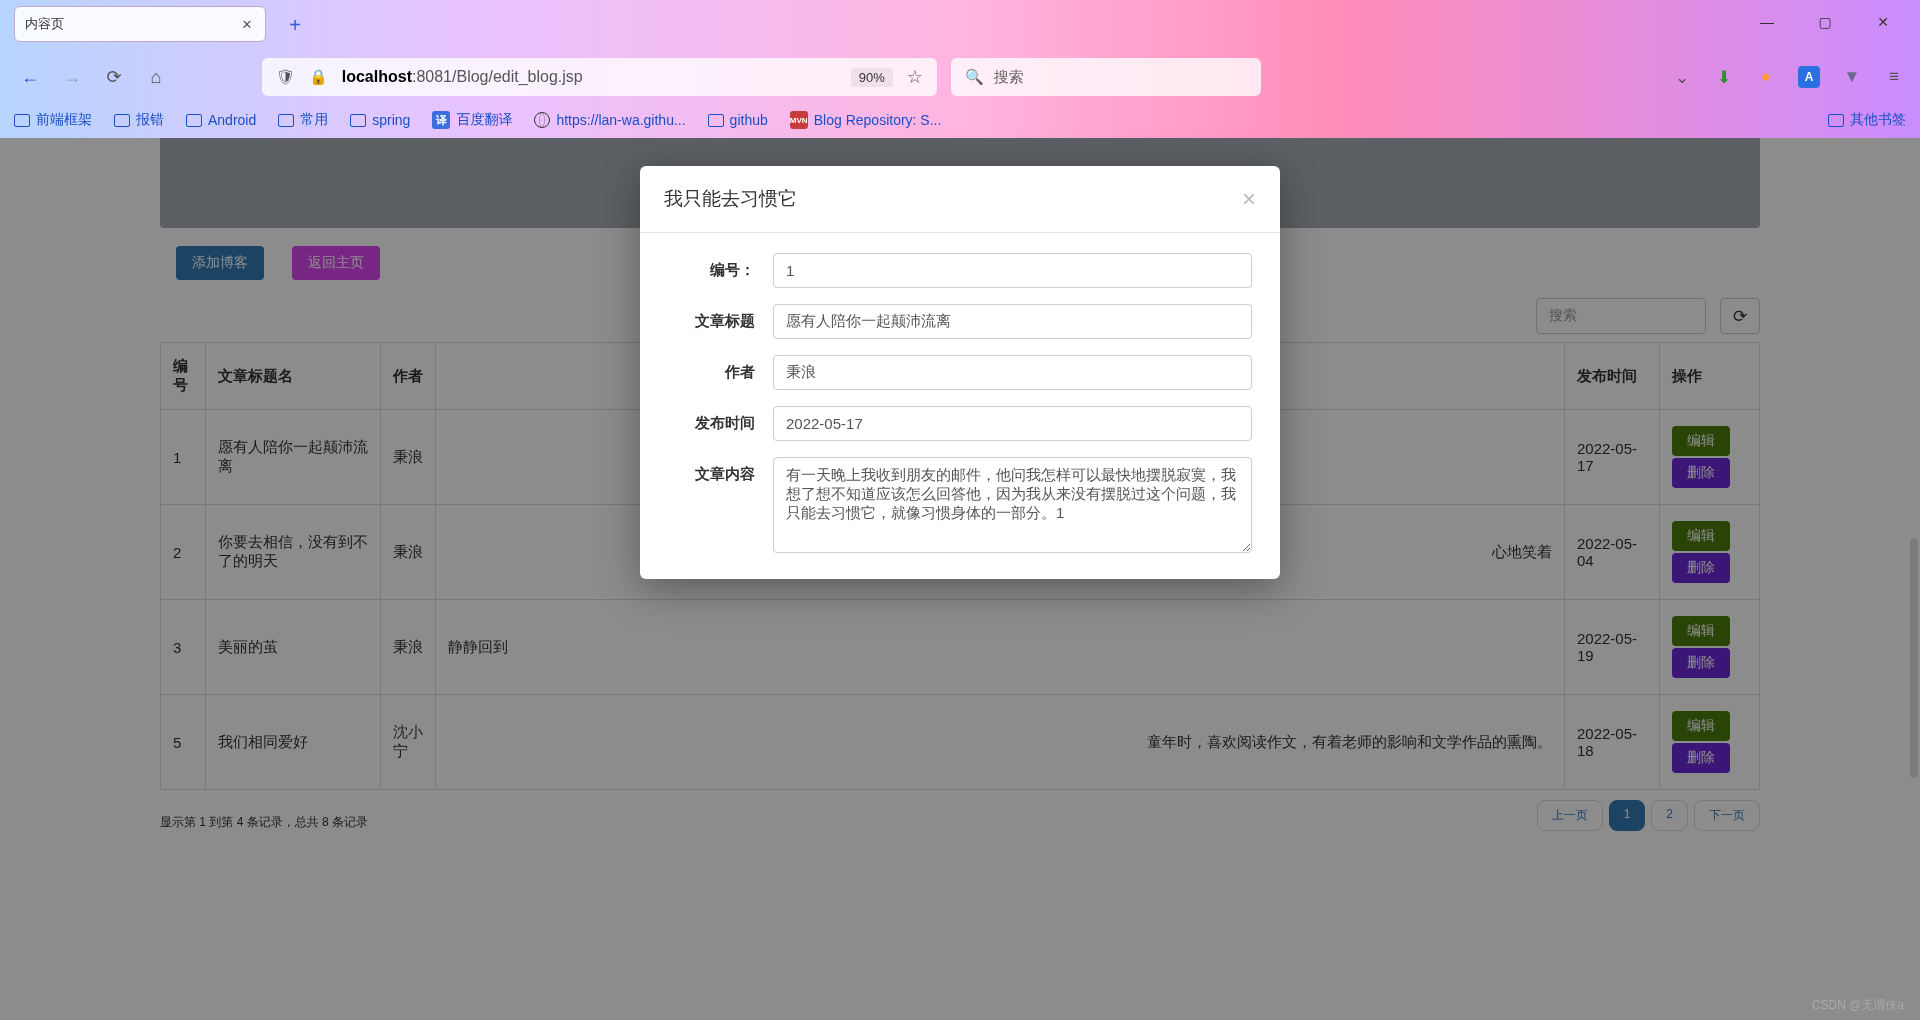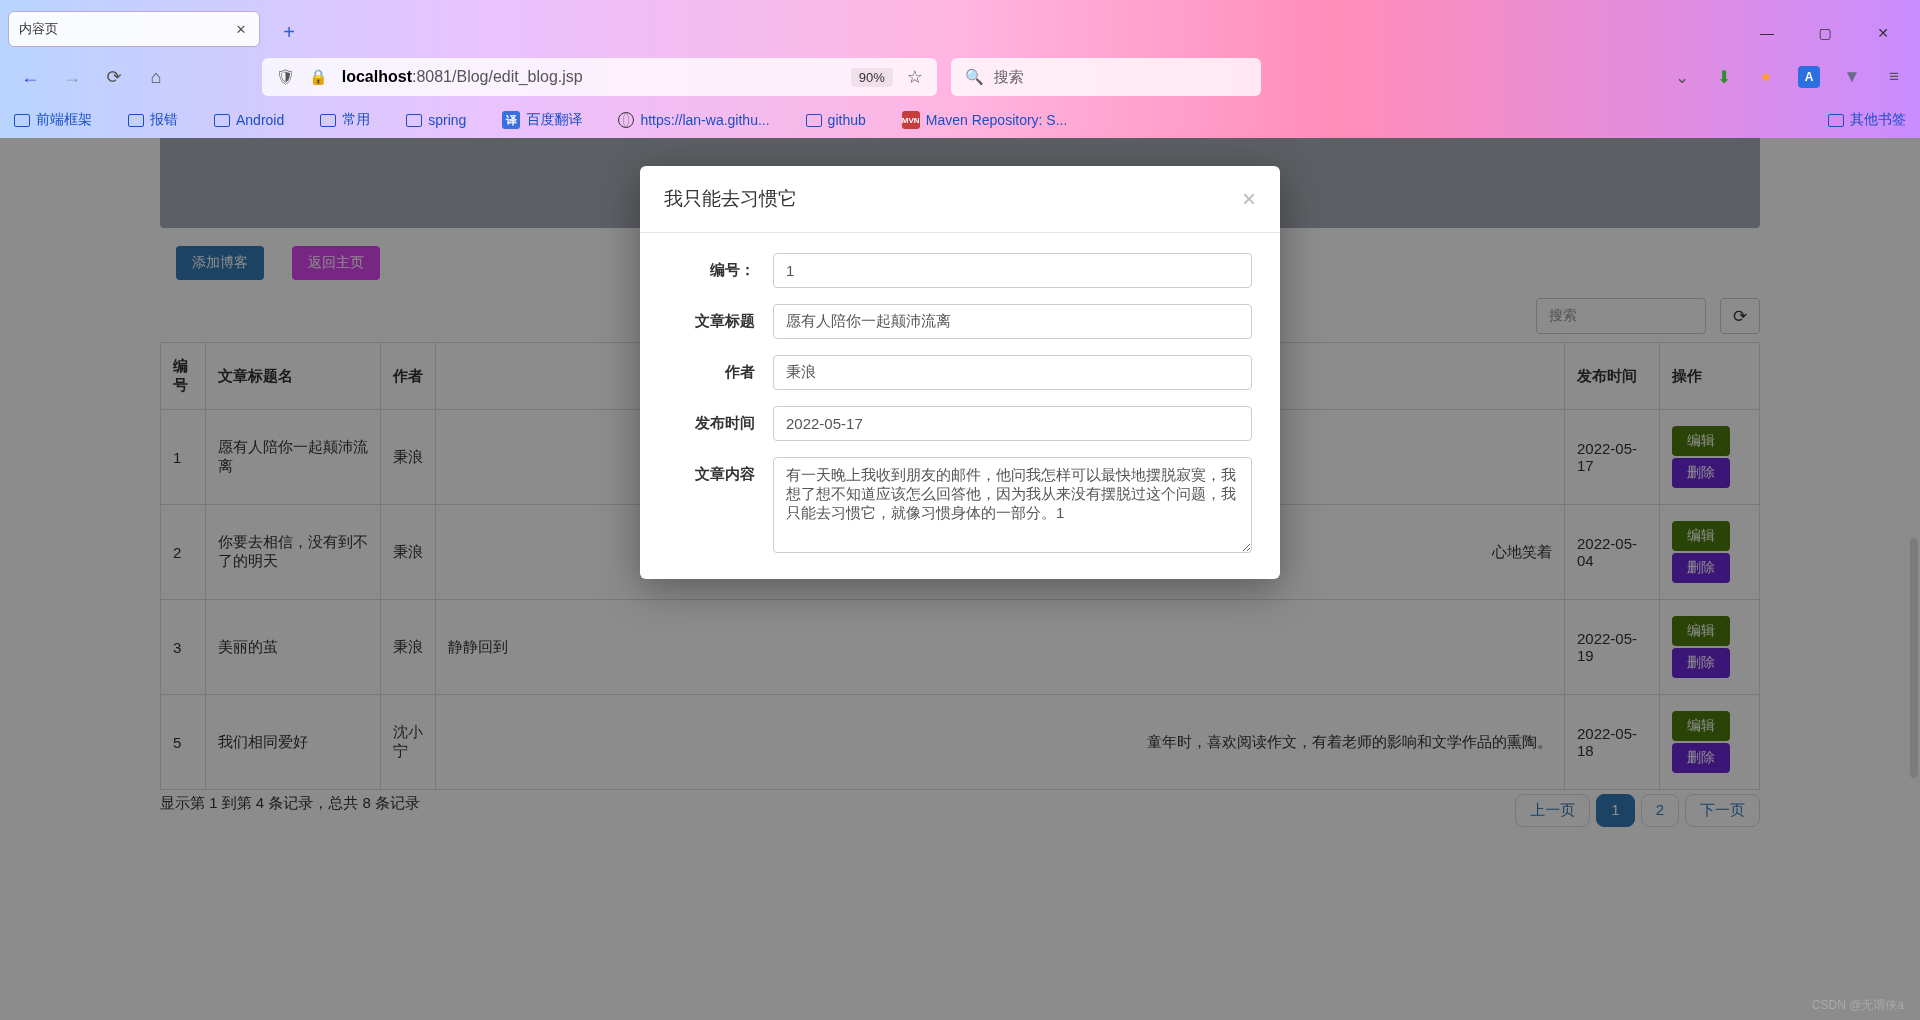--- a/index.html
+++ b/index.html
@@ -1,41 +1,41 @@
 <!DOCTYPE html>
 <html><head>
 <meta charset="utf-8">
 <style>
 *{box-sizing:border-box;margin:0;padding:0}
 body{font-family:"Microsoft YaHei",Arial,sans-serif;font-size:14px;color:#333;overflow:hidden;width:1920px;height:1020px;position:relative;background:#fff}
 
 .window-bg{position:absolute;inset:0;background:linear-gradient(90deg,#b8d4ff 0%,#e9c3ff 25%,#ffb5e0 50%,#ff8db8 70%,#c98dff 100%)}
 
-.titlebar{position:absolute;top:0;left:0;right:0;height:52px;display:flex;align-items:center}
+.titlebar{position:absolute;top:0;left:6px;right:0;height:52px;display:flex;align-items:flex-start}
 .tab{margin:6px 0 0 8px;background:rgba(255,255,255,.9);border:1px solid #bfa8d4;border-radius:6px;height:36px;width:252px;display:flex;align-items:center;padding:0 10px;font-size:13px;color:#333}
 .tab .close{margin-left:auto;width:16px;text-align:center;color:#555}
 .newtab{margin:12px 0 0 16px;width:26px;height:26px;border-radius:4px;display:flex;align-items:center;justify-content:center;color:#2b5fd9;font-size:20px}
 .wincontrols{margin-left:auto;display:flex;gap:40px;padding:14px 28px 0 0;font-size:14px;color:#333}
 .wincontrols span{width:18px;display:inline-flex;justify-content:center}
 
 .navbar{position:absolute;top:52px;left:0;right:0;height:50px;display:flex;align-items:center;padding:0 16px;gap:14px}
 .navicon{width:28px;height:28px;display:flex;align-items:center;justify-content:center;color:#555;font-size:18px}
 .navicon.blue{color:#4a3fe0}
 .urlbar{flex:0 0 675px;height:38px;margin-left:78px;background:rgba(255,255,255,.78);border-radius:6px;display:flex;align-items:center;padding:0 14px;gap:14px;color:#555}
 .urlbar .shield,.urlbar .lock{font-size:15px;color:#555}
 .urlbar .url{flex:1;font-size:16px}
 .urlbar .url b{color:#000;font-weight:700}
 .urlbar .zoom{font-size:13px;background:rgba(0,0,0,.06);padding:2px 8px;border-radius:3px;color:#333}
 .urlbar .star{font-size:18px;color:#555}
 .searchbar{flex:0 0 310px;height:38px;background:rgba(255,255,255,.78);border-radius:6px;display:flex;align-items:center;padding:0 14px;gap:10px;color:#666;font-size:15px}
 .rhsicons{margin-left:auto;display:flex;gap:22px;align-items:center}
 .rhsicons .ic{width:20px;height:20px;display:flex;align-items:center;justify-content:center;font-size:17px;color:#555}
 .badge-a{width:22px;height:22px;border-radius:4px;background:#2c6fe0;color:#fff;font-size:12px;font-weight:700;display:flex;align-items:center;justify-content:center}
 
-.bookbar{position:absolute;top:102px;left:0;right:0;height:36px;display:flex;align-items:center;padding:0 14px;gap:36px;font-size:14px;color:#1a4fc7}
+.bookbar{position:absolute;top:102px;left:0;right:0;height:36px;display:flex;align-items:center;padding:0 14px;gap:22px;font-size:14px;color:#1a4fc7}
 .bk{display:flex;align-items:center;gap:6px}
 .bk .fld{width:16px;height:13px;border:1.5px solid #1a4fc7;border-radius:2px}
 .bk .globe{width:16px;height:16px;border:1.5px solid #333;border-radius:50%;position:relative}
 .bk .globe::after{content:"";position:absolute;inset:0;border-left:1px solid #333;border-right:1px solid #333;border-radius:50%;transform:scaleX(.4)}
 .bk .sq{width:18px;height:18px;border-radius:3px;display:flex;align-items:center;justify-content:center;font-size:11px;color:#fff;font-weight:700}
 .bookbar .right{margin-left:auto}
 
 .viewport{position:absolute;top:138px;left:0;right:0;bottom:0;background:#fff}
 .overlay{position:absolute;inset:0;background:rgba(0,0,0,.45)}
 .page{position:absolute;inset:0;padding:0 160px}
@@ -51,21 +51,21 @@
 th,td{border:1px solid #ddd;padding:14px 12px;text-align:left;vertical-align:middle;font-size:15px}
 th{background:#fff;font-weight:700}
 .col-id{width:45px}
 .col-title{width:175px}
 .col-auth{width:55px}
 .col-date{width:95px}
 .col-ops{width:100px}
 .opbtn{display:block;width:58px;padding:6px 0;text-align:center;color:#fff;border-radius:4px;font-size:14px;margin:2px 0}
 .opbtn.edit{background:#4d7c0f}
 .opbtn.del{background:#6d28d9}
-.footer{display:flex;align-items:flex-start;margin-top:4px;font-size:15px;color:#333}
+.footer{display:flex;align-items:flex-end;margin-top:10px;font-size:12px;color:#333}
 .pager{margin-left:auto;display:flex;gap:6px}
 .pgbtn{border:1px solid #ddd;padding:6px 14px;border-radius:8px;color:#337ab7;background:#fff}
 .pgbtn.active{background:#337ab7;color:#fff;border-color:#337ab7}
 
 .modal{position:absolute;top:28px;left:50%;transform:translateX(-50%);width:640px;background:#fff;border-radius:6px;box-shadow:0 10px 40px rgba(0,0,0,.35);z-index:10}
 .modal-head{padding:20px 24px;border-bottom:1px solid #e5e5e5;display:flex;align-items:center}
 .modal-title{font-size:19px;font-weight:500}
 .modal-close{margin-left:auto;font-size:24px;color:#bbb;line-height:1}
 .modal-body{padding:20px 28px 10px 28px}
 .frow{display:flex;margin-bottom:16px}
@@ -151,21 +151,21 @@
   <span class="bk">
       <span class="globe"></span>
       <span>https://lan-wa.githu...</span>
     </span>
   <span class="bk">
       <span class="fld"></span>
       <span>github</span>
     </span>
   <span class="bk">
       <span class="sq" style="background:#c73c3c;font-size:8px">MVN</span>
-      <span>Maven Repository: S...</span>
+      <span>Blog Repository: S...</span>
     </span>
   <span class="bk right">
       <span class="fld"></span>
       <span>其他书签</span>
     </span>
 </div>
 
 <div class="viewport">
   <div class="page">
     <div class="banner"></div>

